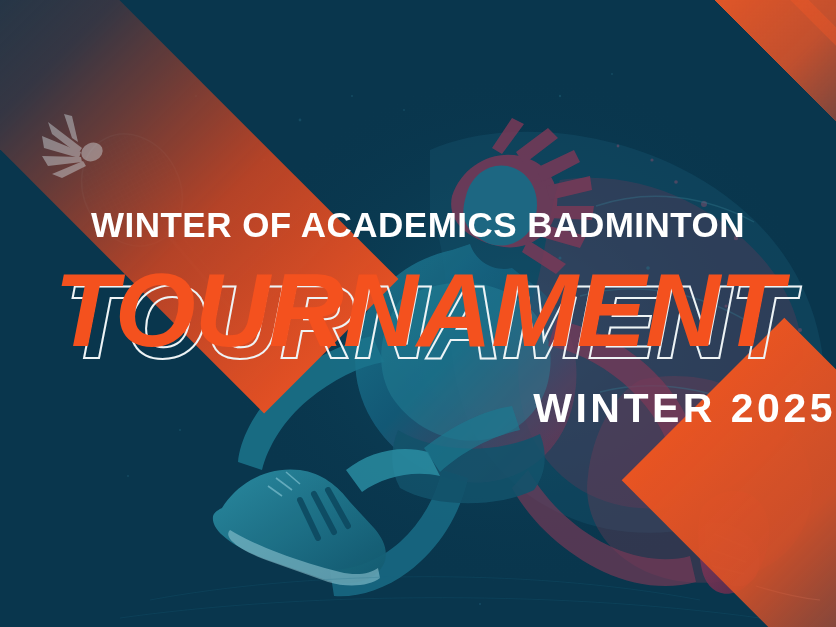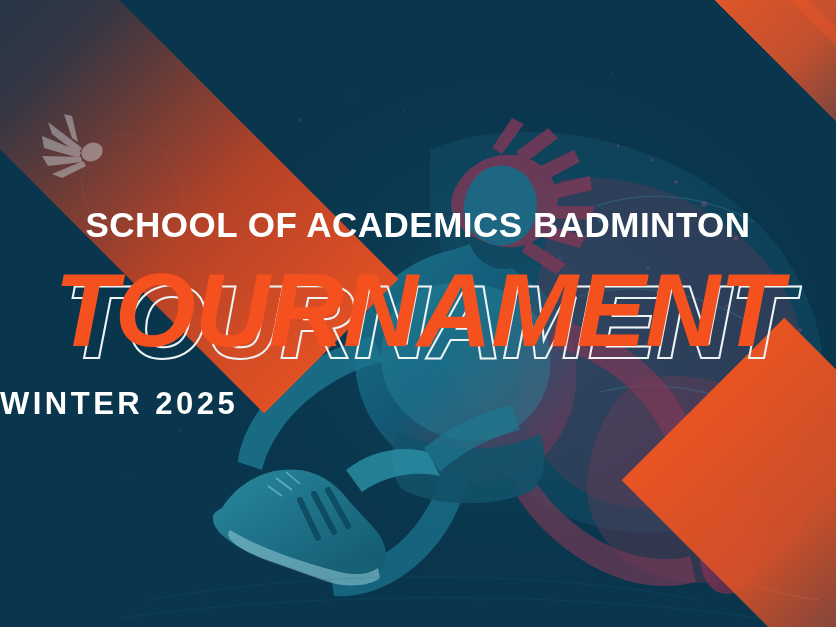--- a/index.html
+++ b/index.html
@@ -156,25 +156,25 @@
   .tourn-fill {
     top: 0;
     color: #f4511e;
   }
 
   .subline {
     position: absolute;
     left: 0;
     right: 0;
     top: 388px;
-    text-align: left;
+    text-align: right;
     color: #ffffff;
     font-family: "Liberation Sans", sans-serif;
     font-weight: bold;
-    font-size: 31px;
+    font-size: 41px;
     letter-spacing: 3.5px;
     line-height: 1;
     white-space: nowrap;
   }
 </style>
 </head>
 <body>
 
 <div id="poster">
 
@@ -373,21 +373,21 @@
       <path d="M46 36 L12 10 L16 22 L42 42 Z"></path>
       <path d="M45 40 L6 24 L8 36 L43 46 Z"></path>
       <path d="M45 45 L6 44 L12 54 L46 50 Z"></path>
       <path d="M47 49 L16 62 L26 66 L50 54 Z"></path>
       <path d="M36 26 L28 2 L36 4 L42 30 Z"></path>
     </g>
   </svg>
 
   <div class="text-block">
 
-    <div class="headline">SCHOOL OF ACADEMICS BADMINTON</div>
+    <div class="headline">WINTER OF ACADEMICS BADMINTON</div>
 
     <div class="tourn-wrap">
       <div class="tourn tourn-ghost" aria-hidden="true">TOURNAMENT</div>
       <div class="tourn tourn-fill">TOURNAMENT</div>
     </div>
 
     <div class="subline">WINTER 2025</div>
   </div>
 
 </div>

